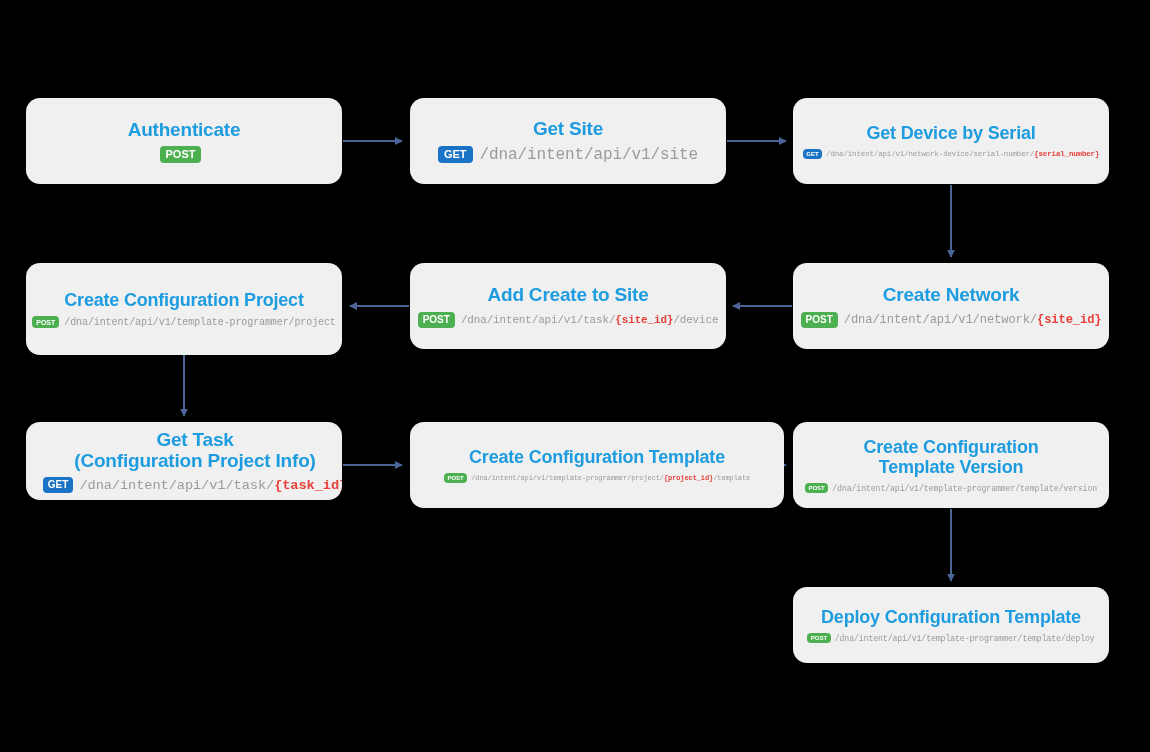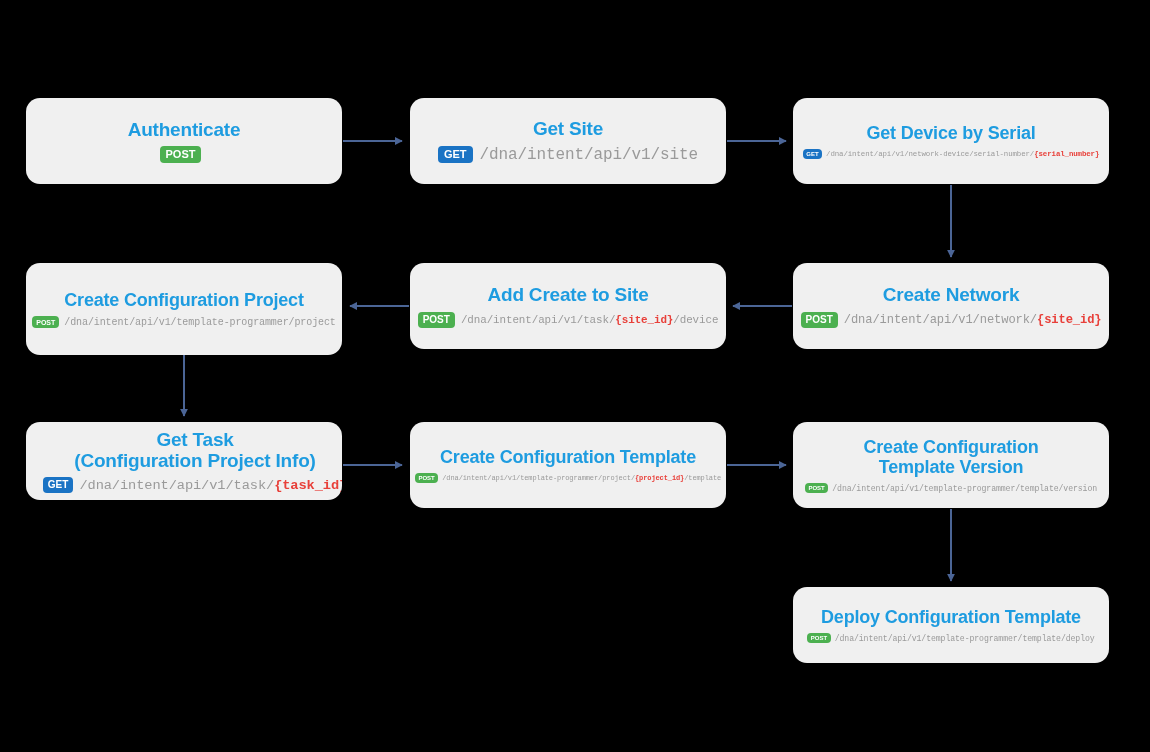--- a/index.html
+++ b/index.html
@@ -187,21 +187,21 @@
         </div>
       </div>
       <div class="node sz-md" style="left: 26px; top: 410px; width: 316px; height: 78px; padding-left: 30px;">
         <div class="node-title">Get Task
 (Configuration Project Info)</div>
         <div class="endpoint">
           <span class="badge badge-get">GET</span>
           <span class="path" style="font-size: 13.7px;"><span>/dna/intent/api/v1/task/</span><span class="var">{task_id}</span></span>
         </div>
       </div>
-      <div class="node sz-xs" style="left: 410px; top: 410px; width: 316px; height: 86px;">
+      <div class="node sz-xs" style="left: 410px; top: 410px; width: 374px; height: 86px;">
         <div class="node-title title-sm">Create Configuration Template</div>
         <div class="endpoint">
           <span class="badge badge-post">POST</span>
           <span class="path" style="font-size: 7px;"><span>/dna/intent/api/v1/template-programmer/project/</span><span class="var">{project_id}</span><span>/template</span></span>
         </div>
       </div>
       <div class="node sz-xs" style="left: 793px; top: 410px; width: 316px; height: 86px;">
         <div class="node-title title-sm">Create Configuration
 Template Version</div>
         <div class="endpoint">

